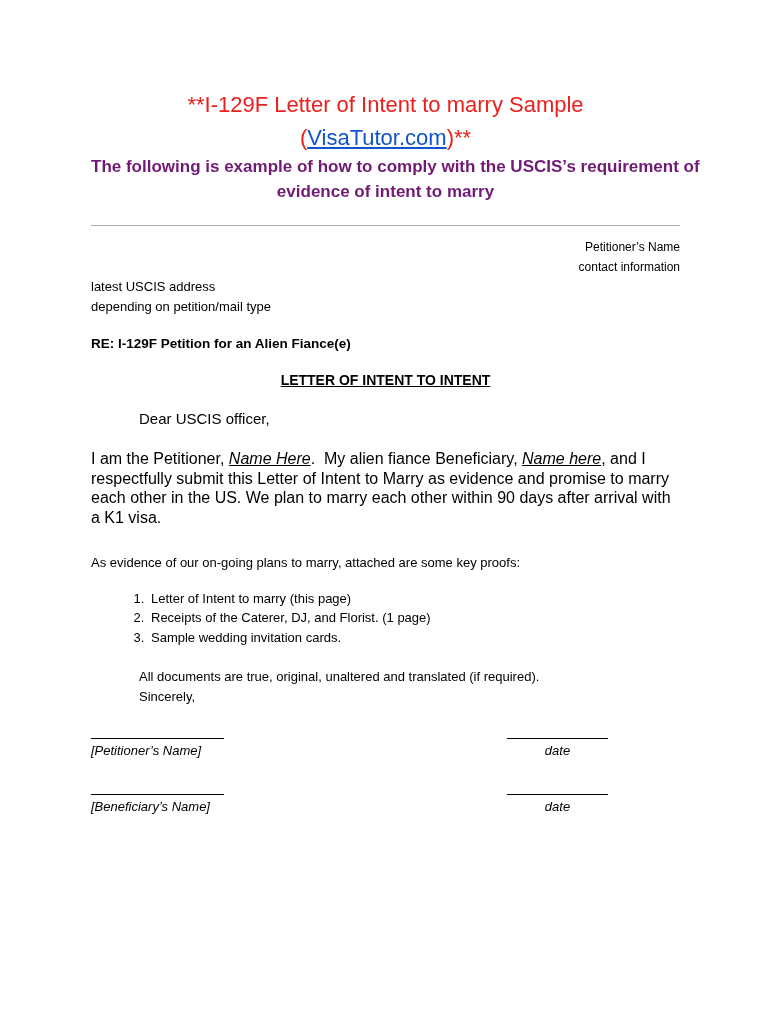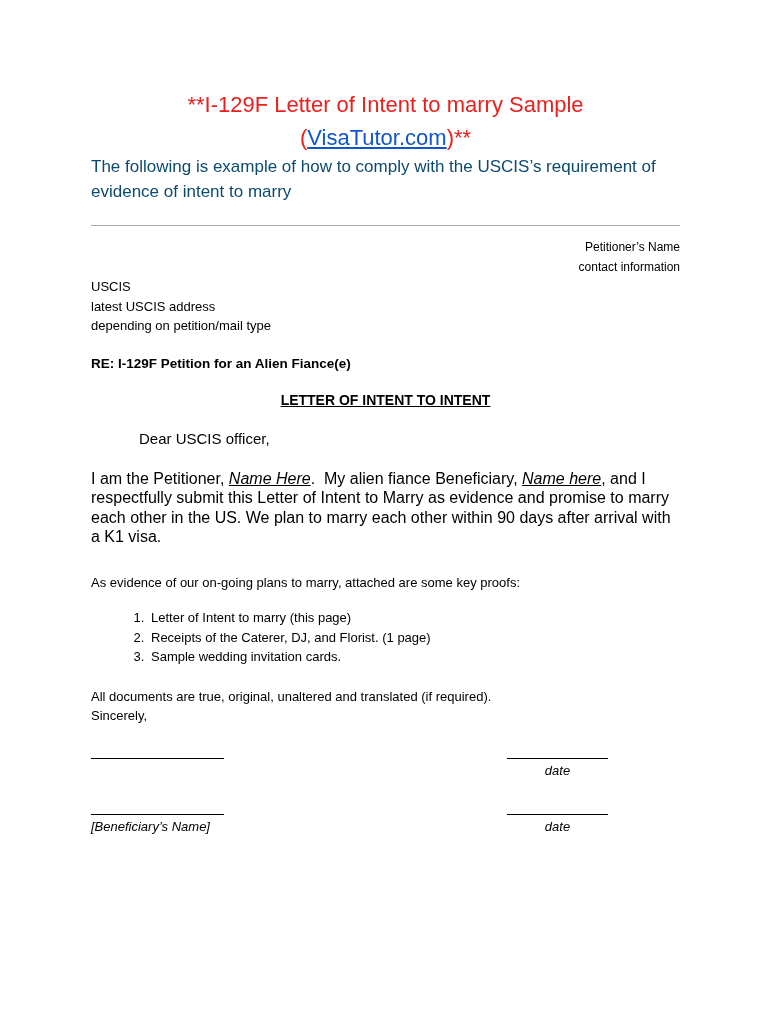--- a/index.html
+++ b/index.html
@@ -27,25 +27,26 @@
     line-height: 33px;
     text-align: center;
     white-space: nowrap;
   }
   .title-link {
     color: #1155cc;
     text-decoration: underline;
     cursor: pointer;
   }
   .subtitle-line {
-    color: #0c4a6e;
+    color: #701a75;
     font-size: 17px;
     line-height: 25px;
-    text-align: left;
+    text-align: center;
     white-space: nowrap;
+    font-weight: bold;
   }
   
   .divider {
     border: none;
     border-top: 1px solid #a9a9a9;
     margin: 21px 0 0 0;
   }
   
   .addr-right {
     margin-top: 12px;
@@ -95,20 +96,21 @@
     margin: 16px 0 12px 0;
     padding-left: 57px;
     font-size: 13px;
     line-height: 19.5px;
   }
   ol.proofs li { padding-left: 3px; }
   .closing {
     margin-top: 20px;
     font-size: 13px;
     line-height: 19.5px;
+    margin-left: 48px;
   }
   
   .sig-row {
     display: flex;
     font-size: 13px;
   }
   .sig-row.first { margin-top: 19px; }
   .sig-row.second { margin-top: 22px; }
   .sig-left { width: 416px; }
   .sig-right { width: 101px; text-align: center; }
@@ -144,21 +146,20 @@
   <div class="subtitle-line">evidence of intent to marry</div>
 
   <hr class="divider">
 
   <div class="addr-right">
     <div>Petitioner’s Name</div>
     <div>contact information</div>
   </div>
 
   <div class="addr-left">
-    <div>USCIS</div>
     <div>latest USCIS address</div>
     <div>depending on petition/mail type</div>
   </div>
 
   <div class="re-line">RE: I-129F Petition for an Alien Fiance(e)</div>
 
   <div class="letter-heading">LETTER OF INTENT TO INTENT</div>
 
   <div class="salutation">Dear USCIS officer,</div>
 
@@ -173,20 +174,21 @@
   </ol>
 
   <div class="closing">
     <div>All documents are true, original, unaltered and translated (if required).</div>
     <div>Sincerely,</div>
   </div>
 
   <div class="sig-row first">
     <div class="sig-left">
       <div class="sig-line-left"></div>
+      <div class="sig-name">[Petitioner’s Name]</div>
     </div>
     <div class="sig-right">
       <div class="sig-line-right"></div>
       <div class="date-label">date</div>
     </div>
   </div>
 
   <div class="sig-row second">
     <div class="sig-left">
       <div class="sig-line-left"></div>

